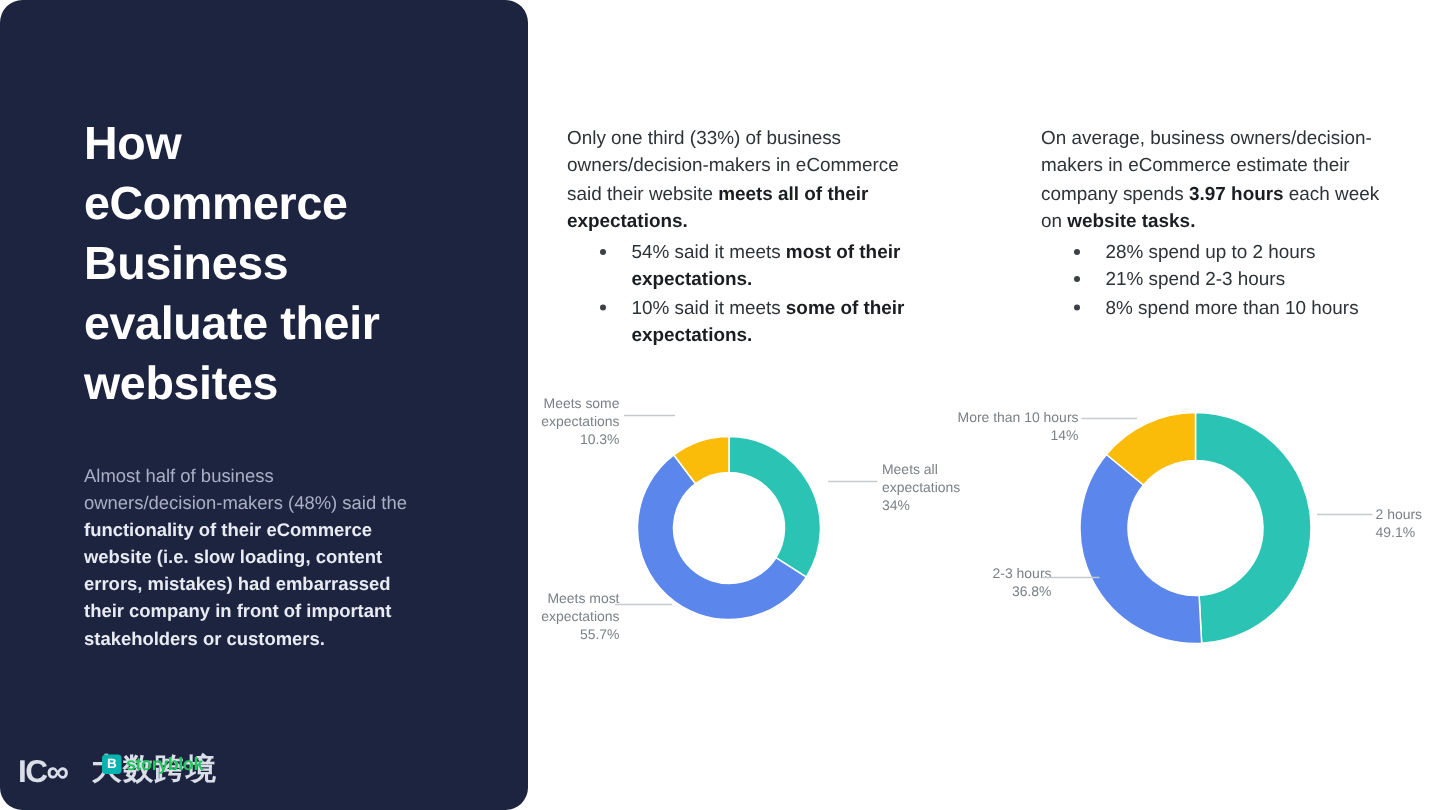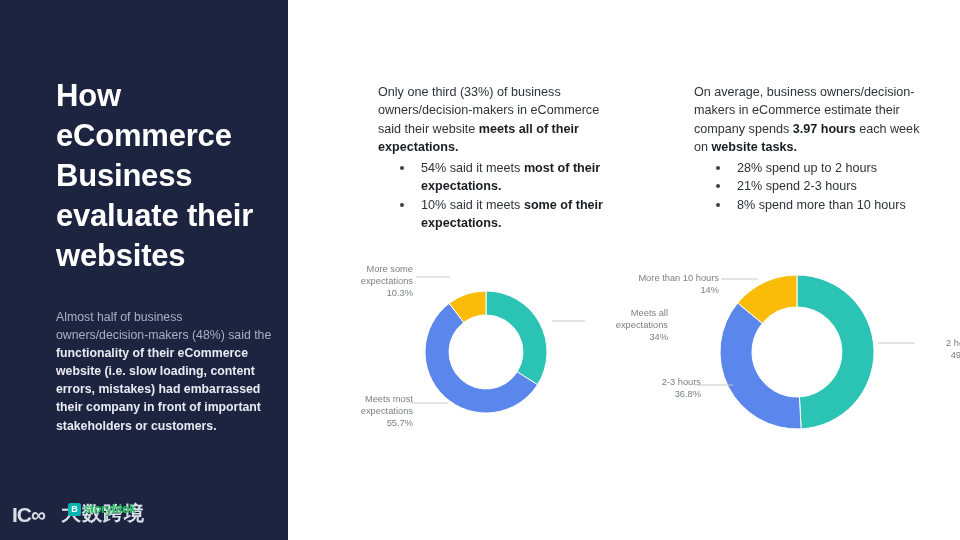--- a/index.html
+++ b/index.html
@@ -6,22 +6,23 @@
   body{
     width:960px;height:540px;overflow:hidden;
     background:#ffffff;
     font-family:"Liberation Sans", sans-serif;
     -webkit-font-smoothing:antialiased;
   }
   .slide{position:relative;width:960px;height:540px;background:#ffffff;}
 
   
   .sidebar{
-    position:absolute;left:0;top:0;width:288px;height:540px;
+    position:absolute;left:0;top:0;width:352px;height:540px;
     background:#1d2440;
+    border-radius:15px;
   }
   .side-title{
     position:absolute;left:56px;top:76px;width:240px;
     font-size:31px;line-height:40px;font-weight:bold;color:#ffffff;
     letter-spacing:-0.2px;
   }
   .side-body{
     position:absolute;left:56px;top:308px;width:218px;
     font-size:12.3px;line-height:18.1px;color:#a9b0c4;
   }
@@ -52,21 +53,21 @@
   }
 
   
   .chart{position:absolute;}
   .chart svg{display:block;}
   .lbl{
     position:absolute;font-size:9.3px;line-height:12.2px;color:#7b8086;
     font-family:"Liberation Sans", sans-serif;white-space:nowrap;
   }
   .lbl.r{text-align:right;}
-  .lbl.l{text-align:right;}
+  .lbl.l{text-align:left;}
 </style>
 </head>
 <body>
 
 <div class="slide">
 
   <div class="sidebar">
 
     <div class="side-title">How eCommerce Business evaluate their websites</div>
 
@@ -126,21 +127,21 @@
     <svg width="124" height="124" viewBox="0 0 124 124">
       <g transform="translate(62,62)" id="donut1">
           <path d="M 0 -61 A 61 61 0 0 1 51.504003455622914 32.68543449371881 L 31.240133243574554 19.825591414222885 A 37 37 0 0 0 0 -37 Z" fill="#2bc4b4" stroke="#ffffff" stroke-width="1"></path>
           <path d="M 51.504003455622914 32.68543449371881 A 61 61 0 1 1 -36.77870204303046 -48.66546081185287 L -22.308393042493883 -29.518394262927146 A 37 37 0 1 0 31.240133243574554 19.825591414222885 Z" fill="#5b86ec" stroke="#ffffff" stroke-width="1"></path>
           <path d="M -36.77870204303046 -48.66546081185287 A 61 61 0 0 1 3.923819265210993e-14 -61 L 2.3800215215214223e-14 -37 A 37 37 0 0 0 -22.308393042493883 -29.518394262927146 Z" fill="#fbbc09" stroke="#ffffff" stroke-width="1"></path>
         </g>
     </svg>
   </div>
 
   <div class="lbl r" style="left:341px;top:263px;width:72px;">
-    <div>More some</div>
+    <div>Meets some</div>
     <div>expectations</div>
     <div>10.3%</div>
   </div>
   <div class="lbl r" style="left:333px;top:393px;width:80px;">
     <div>Meets most</div>
     <div>expectations</div>
     <div>55.7%</div>
   </div>
   <div class="lbl l" style="left:588px;top:307px;width:80px;">
     <div>Meets all</div>

